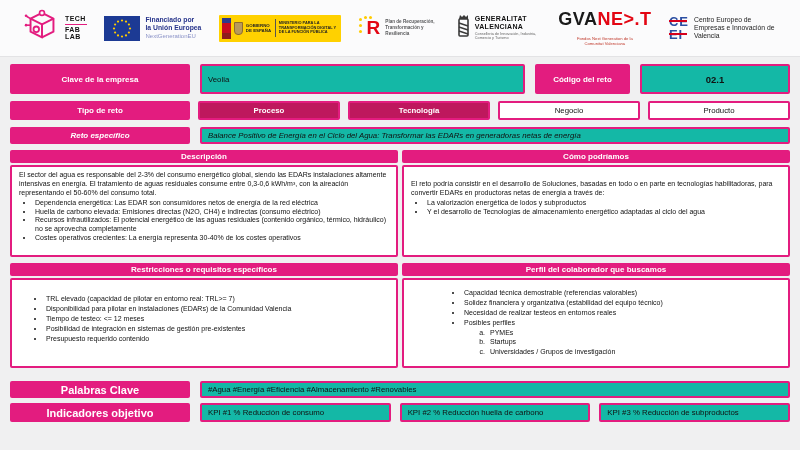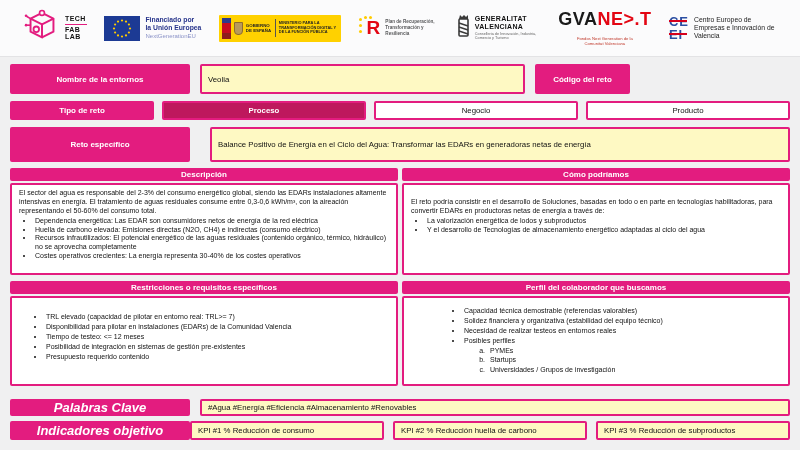--- a/index.html
+++ b/index.html
@@ -70,38 +70,38 @@
   .ceei-text { font-size: 6.8px; color: #222; line-height: 1.2; width: 82px; }
 
   
   .main { padding: 0 10px; }
   .pill {
     background: #E31C7F; color: #fff; font-weight: 700; text-align: center;
     border-radius: 2px; display: flex; align-items: center; justify-content: center;
     font-size: 8px;
   }
   .field {
-    background: #fef9c3; border: 2px solid #E31C7F; border-radius: 2px;
+    background: #14b8a6; border: 2px solid #E31C7F; border-radius: 2px;
     display: flex; align-items: center; padding: 0 6px; font-size: 7.8px; color: #111;
   }
 
   .row1 { margin-top: 7px; height: 30px; display: grid; grid-template-columns: 180px 1fr 95px 150px; gap: 10px; }
   .row1 .code-value { justify-content: center; font-weight: 700; font-size: 9.5px; }
 
   .row2 { margin-top: 7px; height: 19px; display: flex; gap: 8px; }
-  .row2 .pill { width: 144px; flex: 0 0 auto; }
+  .row2 .pill { width: 180px; flex: 0 0 auto; }
   .type-options { flex: 1; display: flex; gap: 8px; }
   .type-option {
     flex: 1; display: flex; align-items: center; justify-content: center;
     background: #fff; border: 2px solid #E31C7F; border-radius: 2px;
     color: #111; font-size: 7.8px; cursor: pointer;
   }
   .type-option.selected { background: #be185d; border-color: #E31C7F; color: #fff; font-weight: 700; }
 
-  .row3 { margin-top: 7px; height: 35px; display: grid; grid-template-columns: 180px 1fr; gap: 20px; }
+  .row3 { margin-top: 7px; height: 17px; display: grid; grid-template-columns: 180px 1fr; gap: 10px; font-style: italic; }
 
   
   .cols { margin-top: 6px; display: flex; gap: 4px; }
   .col { flex: 1; min-width: 0; }
   .sec-header {
     height: 13px; background: #E31C7F; border-radius: 2px; color: #fff;
     font-size: 8px; font-weight: 700; display: flex; align-items: center; justify-content: center;
   }
   .sec-box {
     margin-top: 2px; background: #fff; border: 2px solid #E31C7F; border-radius: 2px;
@@ -118,22 +118,22 @@
   .restr-box ul.bullets { padding-left: 26px; }
   .restr-box ul.bullets li { margin-bottom: 1px; }
   .perfil-box { padding-top: 8px; }
   .perfil-box ul.bullets { padding-left: 52px; }
   .perfil-box ul.bullets li { margin-bottom: 1px; }
   ol.sub-list { list-style: lower-alpha; padding-left: 76px; margin: 0; }
   ol.sub-list li { padding-left: 3px; margin-bottom: 1px; }
 
   
   .kw-row { margin-top: 13px; height: 17px; display: grid; grid-template-columns: 180px 1fr; gap: 10px; }
-  .kw-row .pill, .kpi-row .pill { font-size: 13px; font-style: italic; }
-  .kpi-row { margin-top: 5px; height: 19px; display: flex; }
+  .kw-row .pill, .kpi-row .pill { font-size: 11px; }
+  .kpi-row { margin-top: 5px; height: 19px; display: flex; gap: 10px; }
   .kpi-row .pill { width: 180px; flex: 0 0 auto; }
   .kpi-fields { flex: 1; display: flex; gap: 9px; }
   .kpi-fields .field { flex: 1; text-align: right; }
 </style>
 </head>
 <body>
 
 <div class="page">
 
   <header class="logobar">
@@ -237,31 +237,33 @@
         <span class="ceei-row"><span>EI</span><i></i></span>
       </span>
       <span class="ceei-text">Centro Europeo de Empresas e Innovación de Valencia</span>
     </div>
 
   </header>
 
   <main class="main">
 
     <div class="row1">
-      <div class="pill">Nombre de la entornos</div>
+      <div class="pill">Clave de la empresa</div>
       <div class="field">Veolia</div>
       <div class="pill">Código del reto</div>
+      <div class="field code-value">02.1</div>
     </div>
 
     <div class="row2">
       <div class="pill">Tipo de reto</div>
       <div class="type-options">
 
           <div class="type-option selected">Proceso</div>
 
+          <div class="type-option selected">Tecnología</div>
 
           <div class="type-option">Negocio</div>
 
           <div class="type-option">Producto</div>
         </div>
     </div>
 
     <div class="row3">
       <div class="pill">Reto específico</div>
       <div class="field">Balance Positivo de Energía en el Ciclo del Agua: Transformar las EDARs en generadoras netas de energía</div>

